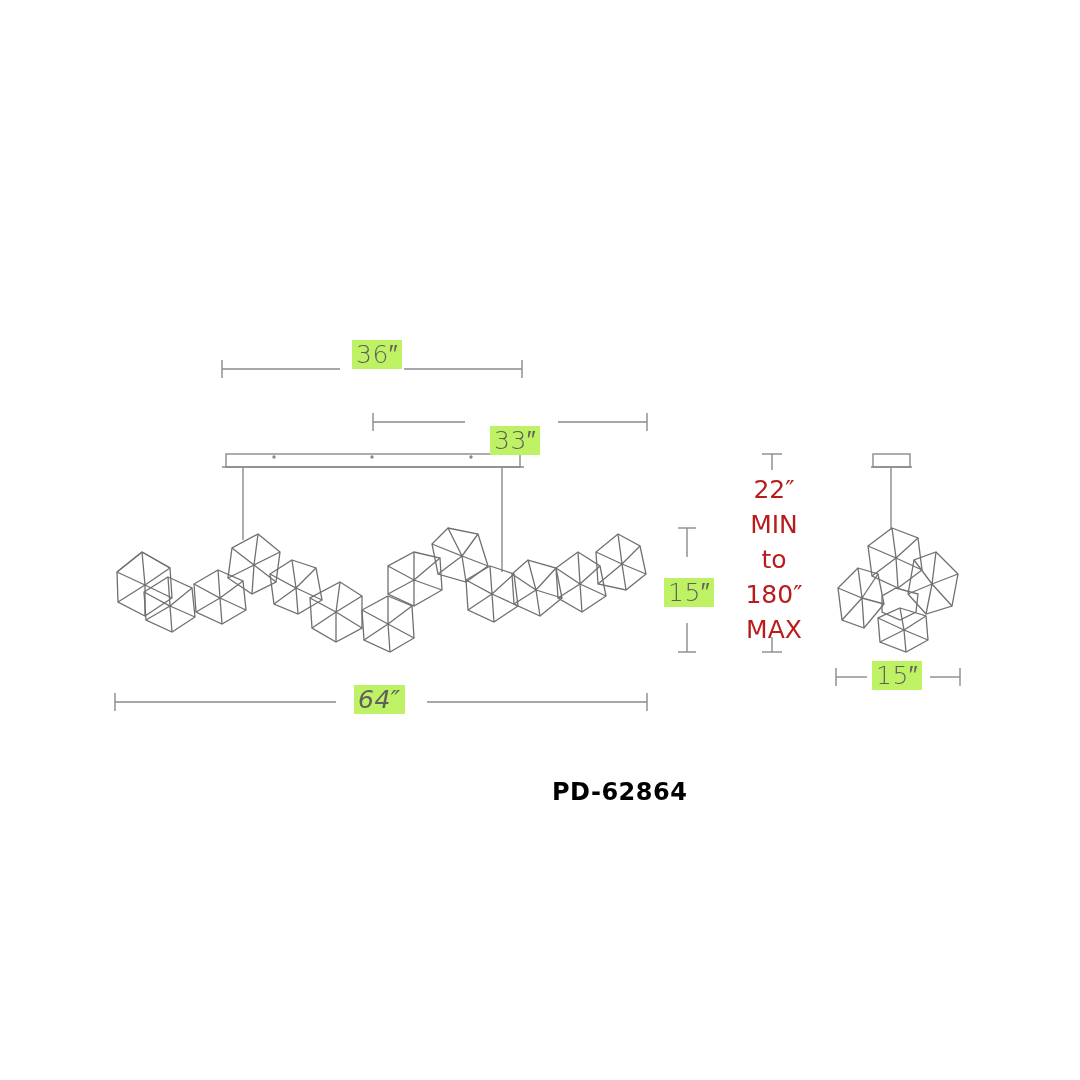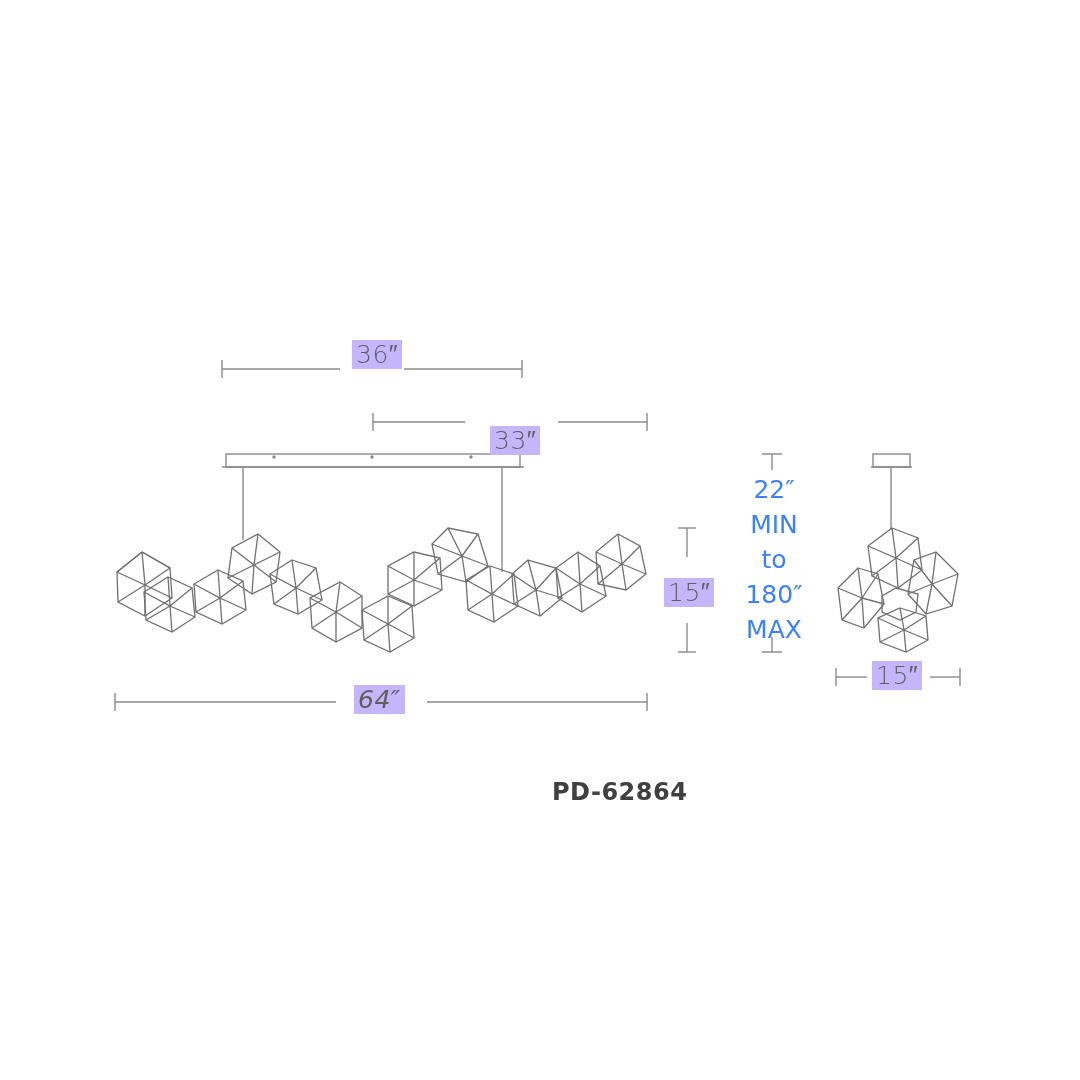--- a/index.html
+++ b/index.html
@@ -1,19 +1,19 @@
 <!DOCTYPE html>
 <html><head>
 <meta charset="utf-8">
 <style>
   html, body { margin: 0; padding: 0; background: #ffffff; }
   body { width: 1080px; height: 1080px; position: relative; overflow: hidden; font-family: "DejaVu Sans", sans-serif; }
-  .dim-text { position: absolute; color: #5f5f5f; font-size: 25px; font-weight: 300; letter-spacing: 0.5px; text-align: right; white-space: nowrap; background: #c4b5fd; padding: 0 4px; }
-  .stack { position: absolute; color: #3b82f6; font-size: 25px; text-align: center; line-height: 35px; width: 100px; }
-  .model { position: absolute; left: 552px; top: 778px; font-family: "DejaVu Sans", sans-serif; font-weight: bold; font-size: 24px; color: #404040; letter-spacing: 0.5px; }
+  .dim-text { position: absolute; color: #5f5f5f; font-size: 25px; font-weight: 300; letter-spacing: 0.5px; text-align: right; white-space: nowrap; background: #bef264; padding: 0 4px; }
+  .stack { position: absolute; color: #b91c1c; font-size: 25px; text-align: center; line-height: 35px; width: 100px; }
+  .model { position: absolute; left: 552px; top: 778px; font-family: "DejaVu Sans", sans-serif; font-weight: bold; font-size: 24px; color: #000000; letter-spacing: 0.5px; }
   svg { position: absolute; left: 0; top: 0; }
 </style>
 </head>
 <body>
 
 <svg width="1080" height="1080" viewBox="0 0 1080 1080">
   <g stroke="#8a8a8a" stroke-width="1.4" fill="none">
 
     <g>
       <line x1="222" y1="369" x2="340" y2="369"></line>

